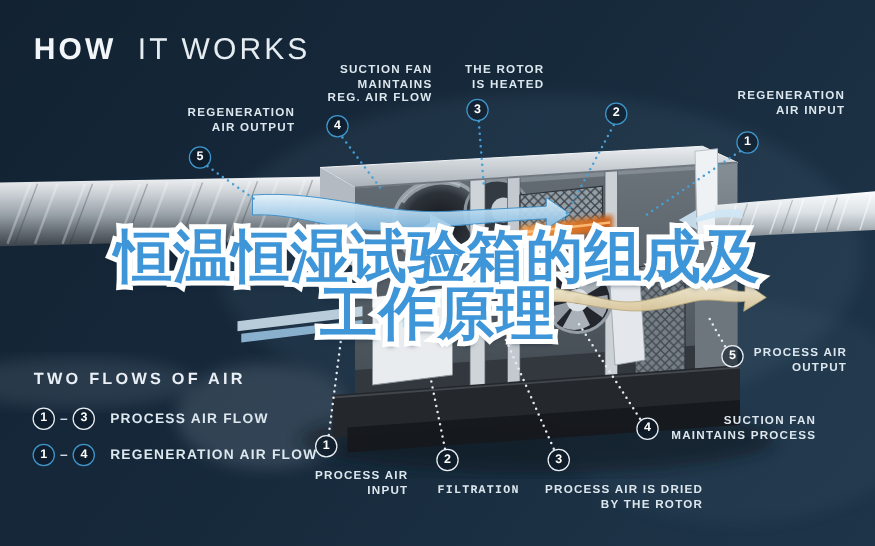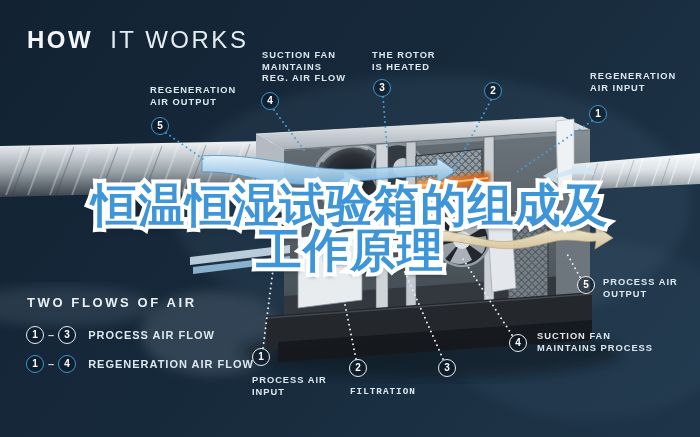--- a/index.html
+++ b/index.html
@@ -14,21 +14,21 @@
   .cnwrap{position:absolute;left:0;top:0;width:636px;height:437px;z-index:3;pointer-events:none;}
   .cn-line{position:absolute;width:700px;text-align:center;font-weight:bold;
     font-size:46px;line-height:48px;letter-spacing:1px;white-space:nowrap;}
   .cn-stroke{color:#ffffff;-webkit-text-stroke:8px #ffffff;
     text-shadow:0 4px 4px rgba(6,30,55,.55),3px 3px 0 rgba(255,255,255,.9);}
   .cn-fill{color:#3e96d8;}
   .title{position:absolute;left:27px;top:26px;color:#f2f6f8;font-size:24px;letter-spacing:2.5px;white-space:nowrap;}
   .title .b{font-weight:bold;}
   .title .r{font-weight:normal;margin-left:17px;color:#e6edf2;}
   .lbl{position:absolute;color:#dde7ee;font-size:9.3px;font-weight:bold;
-    letter-spacing:1px;line-height:11.5px;white-space:nowrap;}
+    letter-spacing:1px;line-height:11.5px;white-space:nowrap;text-align:right;}
   .circ{position:absolute;width:18px;height:18px;border-radius:50%;
     border:1.6px solid #e8eef3;background:rgba(11,24,38,.55);
     display:flex;align-items:center;justify-content:center;
     color:#fff;font-size:10px;font-weight:bold;line-height:1;}
   .circ.blue{border-color:#3e96cc;}
   .legend-head{position:absolute;left:27px;top:295px;color:#e9eff4;
     font-size:13px;letter-spacing:2.6px;font-weight:bold;white-space:nowrap;}
   .legend-row{position:absolute;display:flex;align-items:center;height:19px;}
   .legend-row .circ{position:static;flex:0 0 auto;}
   .legend-dash{color:#cfd9e1;font-size:11px;margin:0 4px;font-weight:bold;}
@@ -297,20 +297,24 @@
   <div class="circ ui" style="left:349px;top:359px;">
     <span>2</span>
   </div>
   <div class="lbl ui" style="left:350px;top:386px;font-family:Liberation Mono, monospace;">
     <div>FILTRATION</div>
   </div>
 
   <div class="circ ui" style="left:438px;top:359px;">
     <span>3</span>
   </div>
+  <div class="lbl ui" style="left:436px;top:386px;">
+    <div>PROCESS AIR IS DRIED</div>
+    <div>BY THE ROTOR</div>
+  </div>
 
   <div class="circ ui" style="left:509px;top:334px;">
     <span>4</span>
   </div>
   <div class="lbl ui" style="left:537px;top:331px;">
     <div>SUCTION FAN</div>
     <div>MAINTAINS PROCESS</div>
   </div>
 
   <div class="circ ui" style="left:577px;top:276px;">

